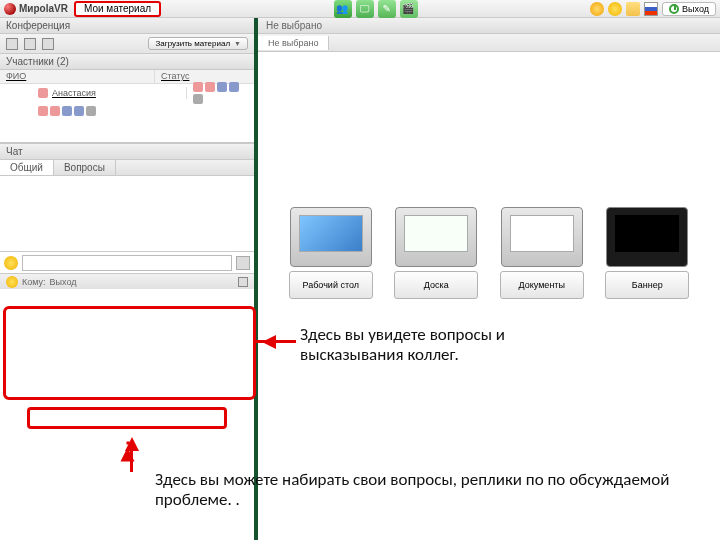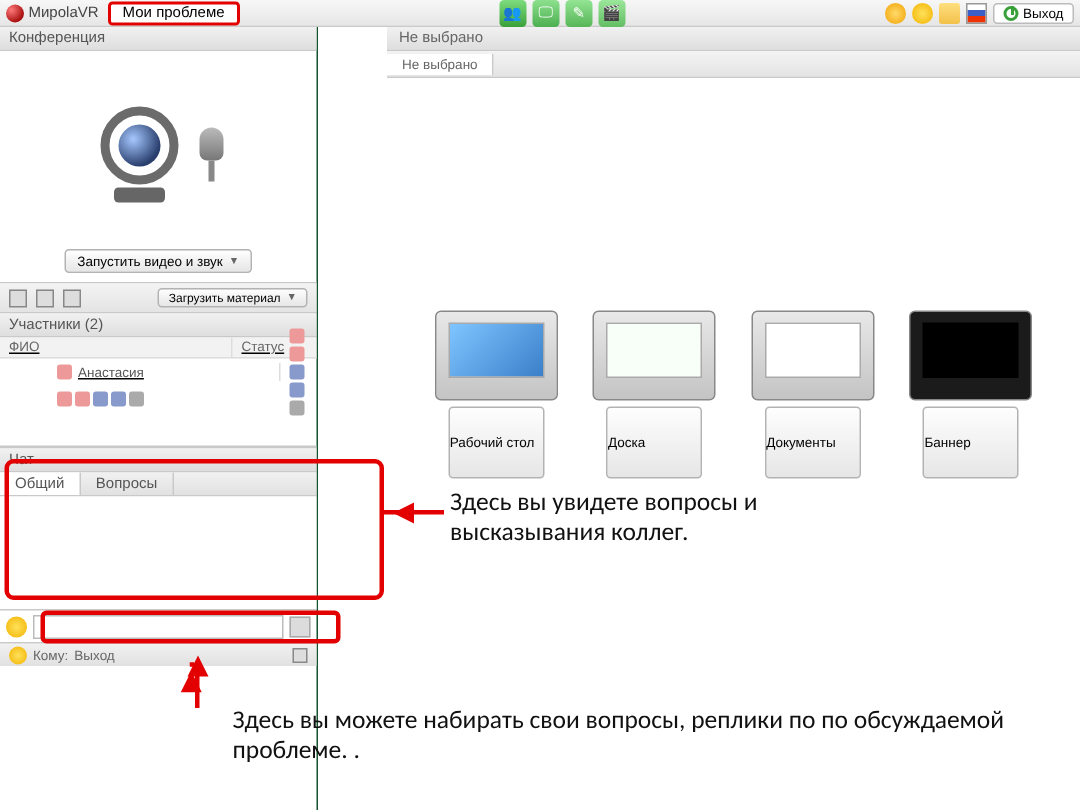--- a/index.html
+++ b/index.html
@@ -1,38 +1,38 @@
 <!DOCTYPE html>
 <html><head>
 <meta charset="utf-8">
 <style>
   * { box-sizing: border-box; margin: 0; padding: 0; }
   body { font-family: Tahoma, Arial, sans-serif; font-size: 10px; background: #fff; width: 720px; height: 540px; position: relative; overflow: hidden; }
   .app { width: 720px; height: 540px; position: relative; }
 
   
   .header { height: 18px; background: linear-gradient(#f7f7f7,#e6e6e6); border-bottom: 1px solid #c9c9c9; display: flex; align-items: center; padding: 0 4px; }
-  .brand { font-weight: normal; font-size: 10px; color: #444; display: flex; align-items: center; gap: 3px; }
+  .brand { font-weight: bold; font-size: 10px; color: #444; display: flex; align-items: center; gap: 3px; }
   .brand-icon { width: 12px; height: 12px; border-radius: 50%; background: radial-gradient(circle at 30% 30%, #ff7a7a, #a11 70%); }
   .settings-tab { margin-left: 6px; background: #fff; border: 2px solid #e30000; border-radius: 3px; padding: 1px 8px; font-size: 10px; height: 16px; display: flex; align-items: center; }
   .hdr-spacer { flex: 1; }
   .hdr-icons { display: flex; gap: 4px; align-items: center; }
   .pill { display:inline-flex; align-items:center; justify-content:center; width:18px; height:18px; border-radius:3px; background: linear-gradient(#7edc7e,#3aa13a); font-size:10px; color:#fff; }
   .pill.g2{background:linear-gradient(#8de08d,#4caf50);} .pill.g3{background:linear-gradient(#93e493,#57b657);} .pill.g4{background:linear-gradient(#9be69b,#63be63);}
   .ico { width:14px; height:14px; display:inline-block; }
   .hand-ico{background:radial-gradient(#ffda6b,#f2a100);border-radius:50%;}
   .smile-ico{background:radial-gradient(#ffe15a,#f2b200);border-radius:50%;}
   .folder-ico{background:linear-gradient(#ffdf7f,#f2c14a);border-radius:2px;}
   .flag-ico{background:linear-gradient(180deg,#fff 0 33%,#3b5ec7 33% 66%,#e30 66% 100%);border:1px solid #999;}
   .exit-btn { margin-left:4px; background:#fff; border:1px solid #bbb; border-radius:3px; padding:1px 6px; font-size:9px; display:flex; align-items:center; gap:3px; }
   .pwr-ico{width:10px;height:10px;border:2px solid #3aa13a;border-radius:50%;position:relative;}
   .pwr-ico::after{content:"";position:absolute;left:3px;top:-2px;width:2px;height:6px;background:#3aa13a;}
 
   
-  .leftcol { position:absolute; left:0; top:18px; width:212px; bottom:0; border-right:1px solid #14532d; }
+  .leftcol { position:absolute; left:0; top:18px; width:258px; bottom:0; border-right:4px solid #14532d; }
   .panel-hd { height:16px; background:linear-gradient(#f1f1f1,#dedede); border-bottom:1px solid #c9c9c9; font-size:10px; color:#555; padding:0 6px; display:flex; align-items:center; }
   .conference { height:155px; border-bottom:1px solid #c9c9c9; display:flex; flex-direction:column; align-items:center; padding:6px; }
   .cam-area { flex:1; display:flex; align-items:center; justify-content:center; gap:6px; }
   .webcam { width:64px; height:64px; position:relative; }
   .webcam .ring{position:absolute;width:52px;height:52px;border:6px solid #6b6b6b;border-radius:50%;left:6px;top:0;}
   .webcam .lens{position:absolute;width:28px;height:28px;background:radial-gradient(circle at 35% 35%,#a6c8ff,#2a3f6e 70%);border-radius:50%;left:18px;top:12px;}
   .webcam .base{position:absolute;width:34px;height:10px;background:#666;border-radius:3px;left:15px;bottom:0;}
   .mic{width:20px;height:36px;position:relative;}
   .mic .cap{width:16px;height:22px;background:linear-gradient(#bbb,#777);border-radius:8px 8px 5px 5px;position:absolute;left:2px;}
   .mic .std{width:4px;height:14px;background:#888;position:absolute;left:8px;bottom:0;}
@@ -73,40 +73,40 @@
   .tile-img{width:82px;height:60px;border:1px solid #888;border-radius:4px;background:linear-gradient(#e8e8e8,#c4c4c4);position:relative;display:flex;align-items:center;justify-content:center;overflow:hidden;}
   .tile-img::after{content:"";position:absolute;left:10%;right:10%;top:12%;bottom:25%;background:#fff;border:1px solid #aaa;}
   .tile-img.desktop::after{background:linear-gradient(135deg,#7fc5ff,#3b7fc9);}
   .tile-img.docs::after{background:#fff;}
   .tile-img.board::after{background:#f8fef8;}
   .tile-img.banner{background:#1b1b1b;}
   .tile-img.banner::after{background:#000;border:none;}
   .rgb{position:absolute;width:18px;height:18px;left:34px;top:20px;}
   .rgb span{position:absolute;width:12px;height:12px;border-radius:50%;mix-blend-mode:screen;}
   .rgb .r{background:#f33;left:0;top:0;} .rgb .g{background:#3f3;left:6px;top:0;} .rgb .b{background:#33f;left:3px;top:6px;}
-  .tile-btn{background:linear-gradient(#fefefe,#e6e6e6);border:1px solid #b3b3b3;border-radius:3px;padding:18px 0;font-size:9px;width:64px;}
+  .tile-btn{background:linear-gradient(#fefefe,#e6e6e6);border:1px solid #b3b3b3;border-radius:3px;padding:8px 0;font-size:9px;width:84px;text-align:center;}
 
   
   .annot { position:absolute; font-family: Calibri, Arial, sans-serif; font-size:17px; color:#111; line-height:1.2; }
   .arrow { position:absolute; height:0; border-top:3px solid #e30000; }
   .arrow::before{content:"";position:absolute;left:-1px;top:-8px;border:7px solid transparent;border-right:14px solid #e30000;}
   .redbox { position:absolute; border:3px solid #e30000; border-radius:4px; pointer-events:none;}
 </style>
 </head>
 <body>
 
 <div class="app">
 
   <div class="header">
     <div class="brand">
       <span class="brand-icon"></span>
       <span>MирolaVR</span>
     </div>
     <div class="settings-tab">
-      <span>Мои проблеме</span>
+      <span>Мои материал</span>
     </div>
     <div class="hdr-spacer"></div>
     <div class="hdr-icons">
       <span class="pill">👥</span>
       <span class="pill g2">🖵</span>
       <span class="pill g3">✎</span>
       <span class="pill g4">🎬</span>
     </div>
     <div class="hdr-spacer"></div>
     <div class="hdr-icons">
@@ -117,37 +117,20 @@
     </div>
     <div class="exit-btn">
       <span class="pwr-ico"></span>
       <span>Выход</span>
     </div>
   </div>
 
   <div class="leftcol">
     <div class="panel-hd">
       <span>Конференция</span>
-    </div>
-    <div class="conference">
-      <div class="cam-area">
-        <div class="webcam">
-          <div class="ring"></div>
-            <div class="lens"></div>
-            <div class="base"></div>
-        </div>
-        <div class="mic">
-          <div class="cap"></div>
-            <div class="std"></div>
-        </div>
-      </div>
-      <div class="btn">
-        <span>Запустить видео и звук</span>
-        <span class="drop-arrow">▼</span>
-      </div>
     </div>
 
     <div class="toolbar-row">
       <span class="sq"></span>
       <span class="sq"></span>
       <span class="sq"></span>
       <div style="flex:1"></div>
       <div class="btn" style="font-size:8px;padding:1px 6px">
         <span>Загрузить материал</span>
         <span class="drop-arrow">▼</span>

